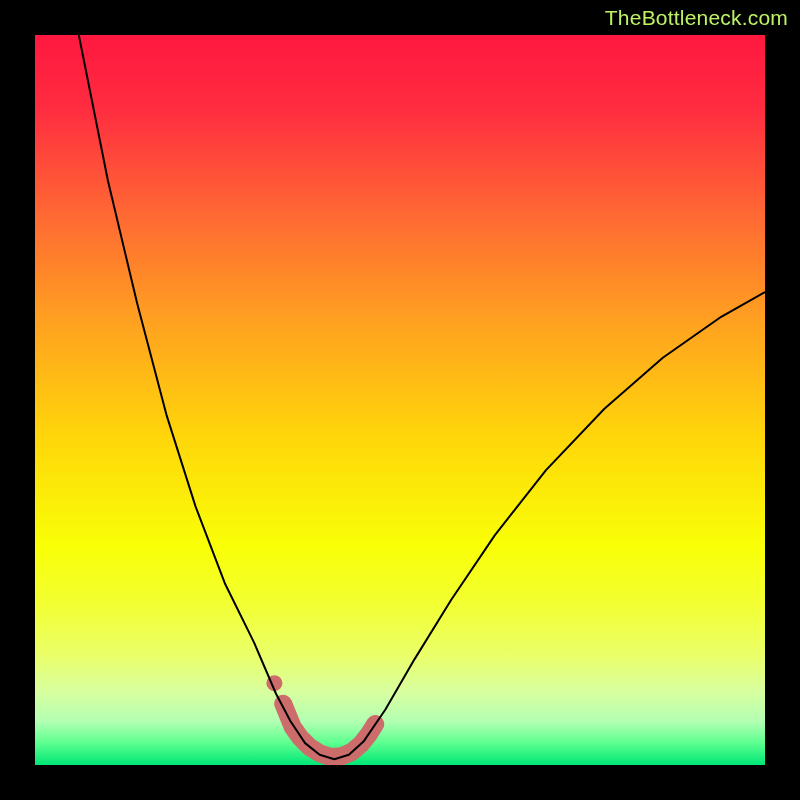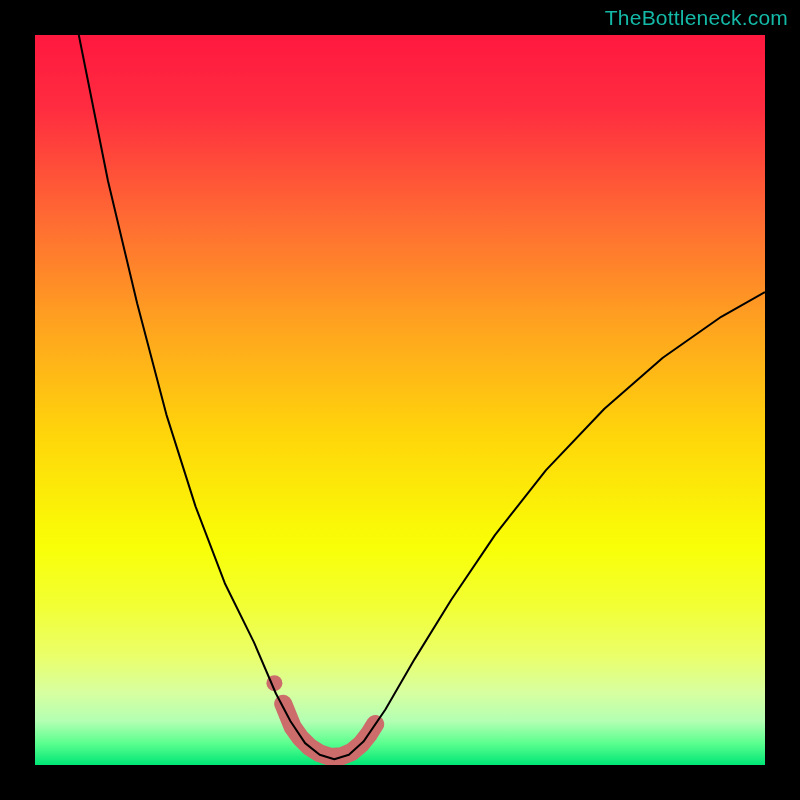--- a/index.html
+++ b/index.html
@@ -38,21 +38,21 @@
     position: absolute;
     left: 0;
     top: 0;
     width: 730px;
     height: 730px;
   }
   .watermark {
     position: absolute;
     top: 6px;
     right: 12px;
-    color: #14b8a6;
+    color: #bef264;
     font-size: 21px;
     font-weight: 500;
     letter-spacing: 0.2px;
   }
 </style>
 </head>
 <body>
 
 <div class="watermark">TheBottleneck.com</div>
 

